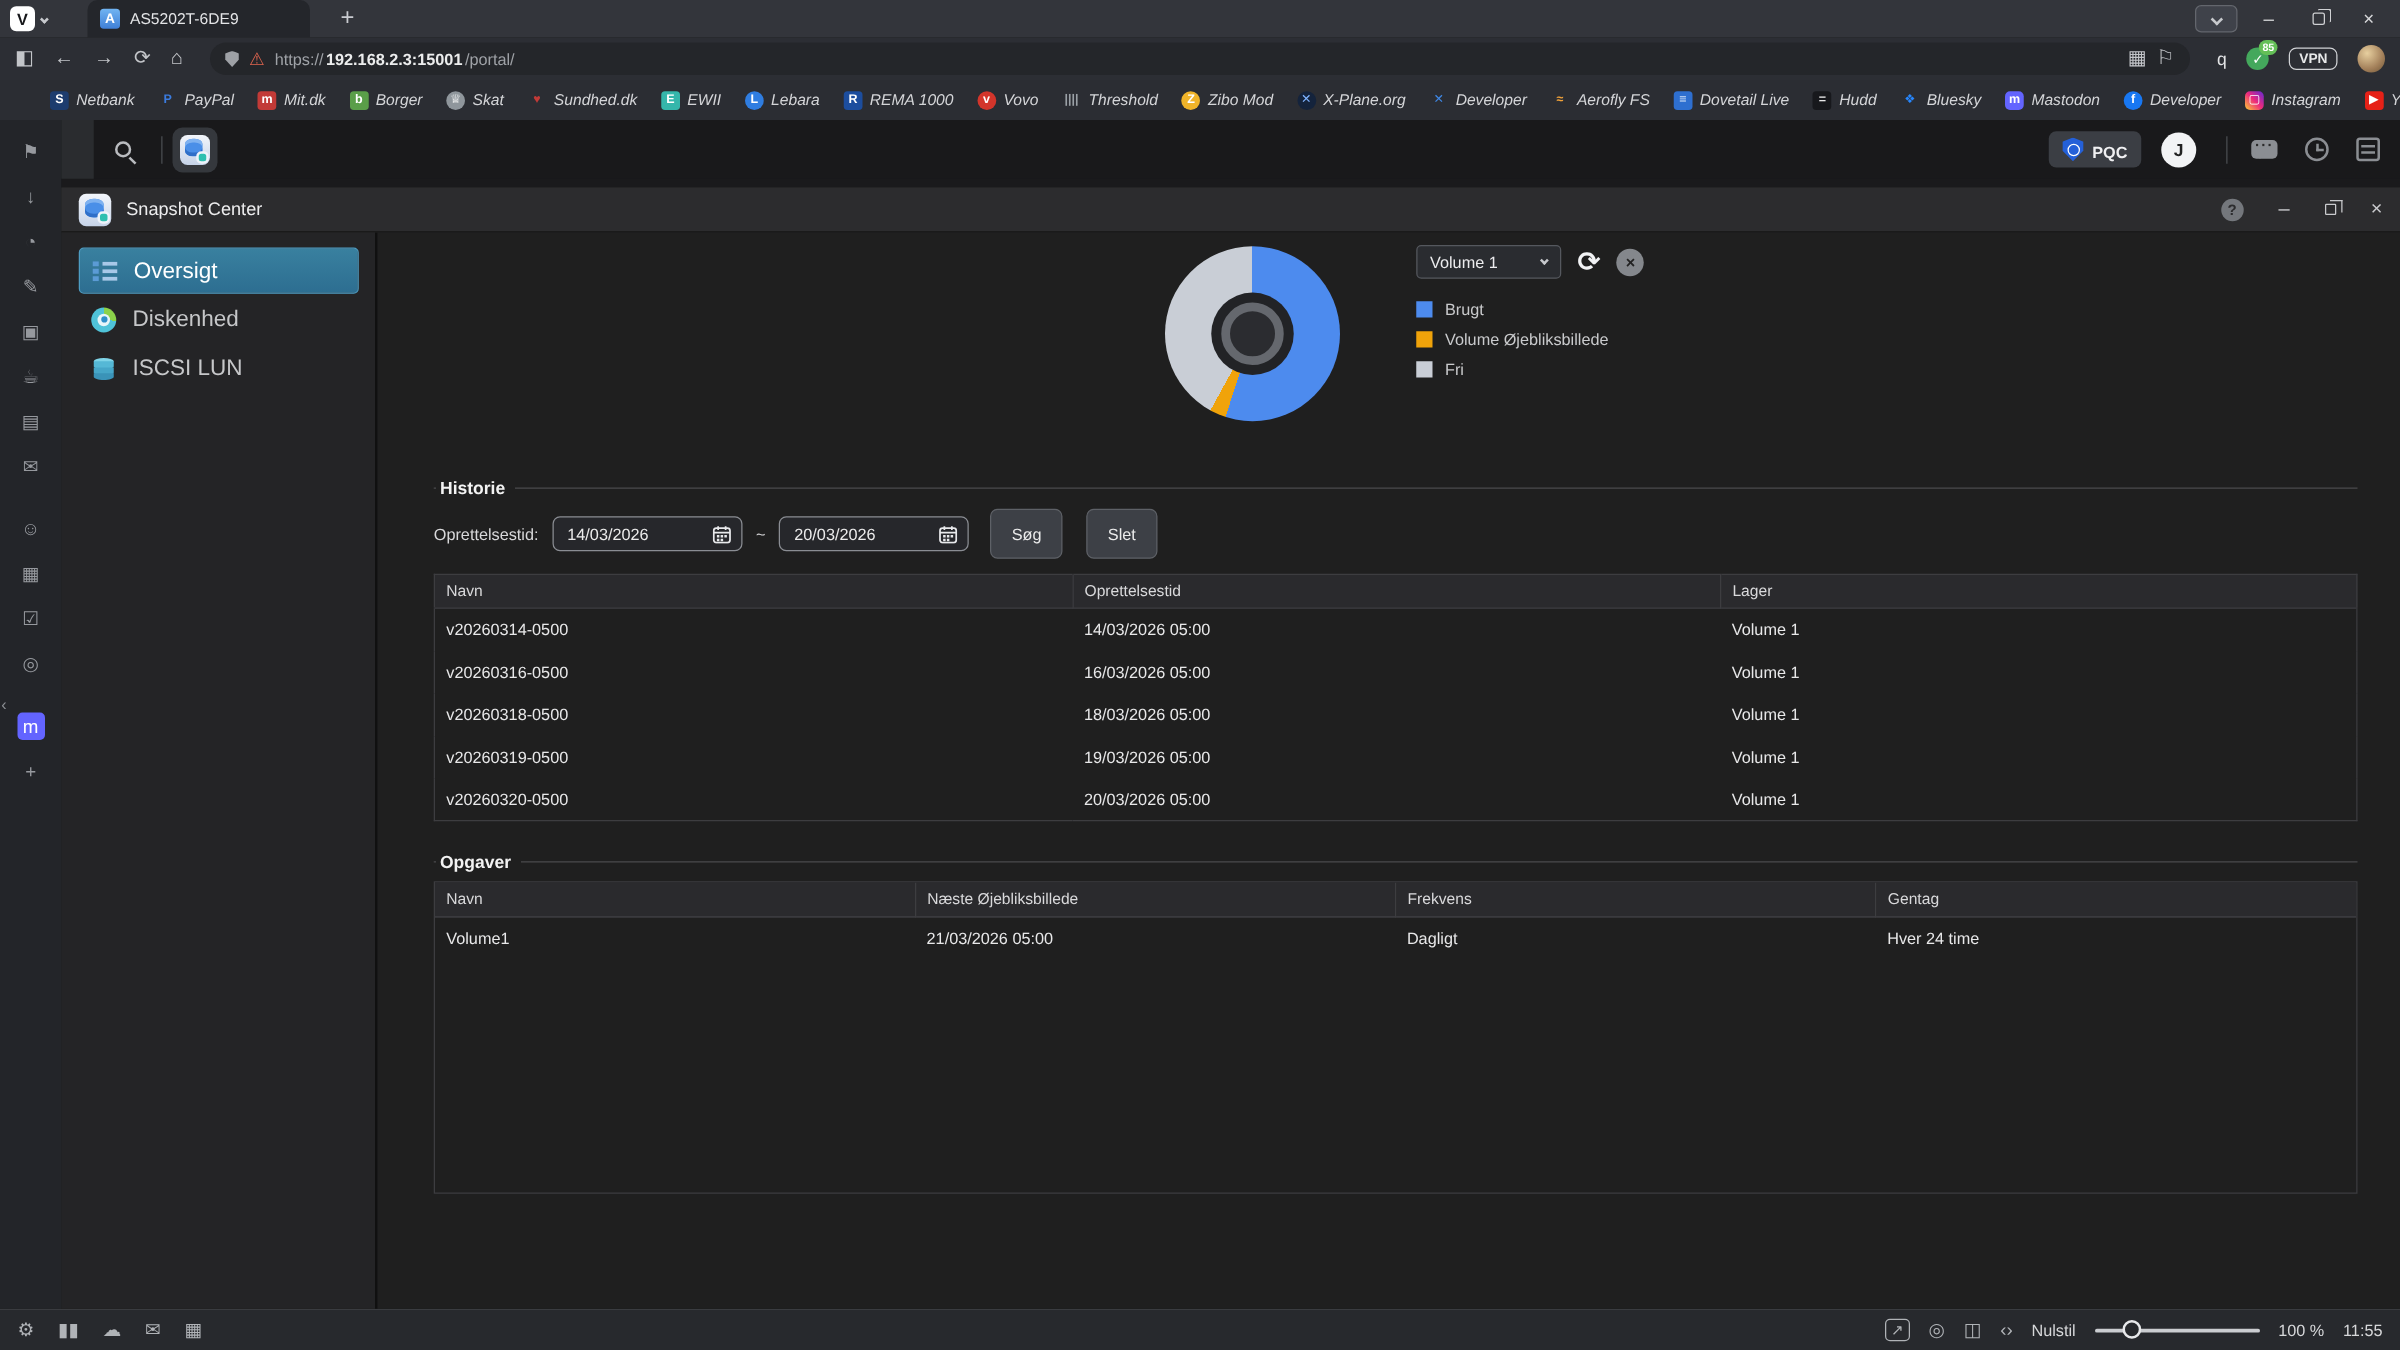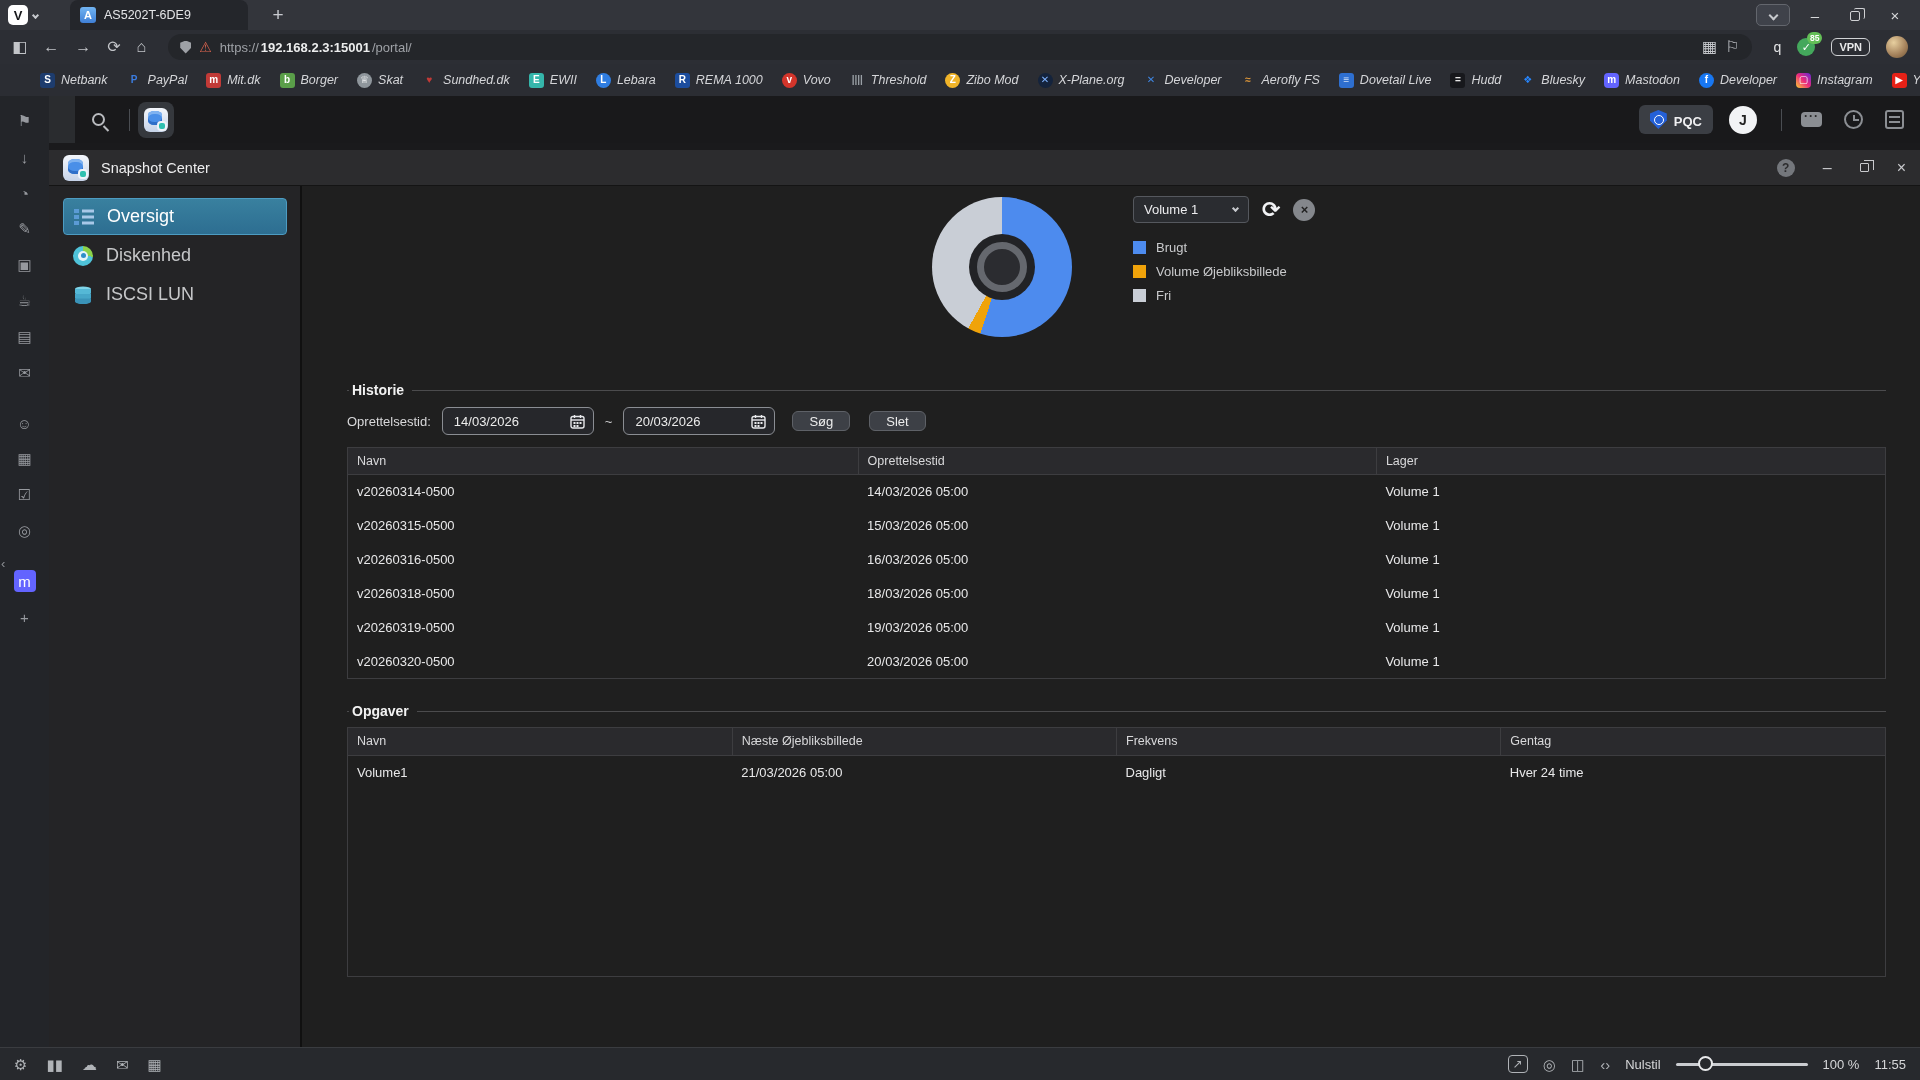--- a/index.html
+++ b/index.html
@@ -139,21 +139,21 @@
   .legend-label { color:#c9cacc; font-size:13px; }
 
   fieldset.sec { border:none; border-top:1px solid #4b4b4d; margin-top:10px; }
   fieldset.sec legend { color:#f2f2f2; font-size:14px; font-weight:bold; padding:0 8px 0 3px; margin-left:2px; }
   .filter-row { display:flex; align-items:center; gap:11px; margin:9px 0 12px 0; }
   .filter-label { color:#d8d8da; font-size:13px; }
   .dateinput { width:152px; height:28px; background:#26272b; border:1px solid #8a8d93; border-radius:6px;
     display:flex; align-items:center; justify-content:space-between; padding:0 8px 0 11px; }
   .dateinput .val { color:#ececec; font-size:13px; }
   .tilde { color:#cfcfd1; font-size:13px; }
-  .btn { height:20px; padding:0 16px; background:#3d4046; border:1px solid #5e6167; border-radius:6px;
+  .btn { height:40px; padding:0 16px; background:#3d4046; border:1px solid #5e6167; border-radius:6px;
     color:#ececec; font-size:13px; display:flex; align-items:center; }
   .btn + .btn { margin-left:2px; }
 
   table.grid { width:100%; border-collapse:collapse; border:1px solid #3d3d40; table-layout:fixed; }
   table.grid th { background:#2a2a2d; height:27px; font-weight:normal; font-size:12.5px; color:#d9d9db;
     text-align:left; padding-left:9px; border-right:1px solid #3d3d40; border-bottom:1px solid #3d3d40; }
   table.grid th:last-child { border-right:none; }
   table.grid td { height:34px; font-size:13px; color:#e8e8e9; padding-left:9px; }
   .tasks-box { border:1px solid #3d3d40; height:250px; overflow:hidden; }
   .tasks-box table { border:none; }
@@ -525,25 +525,20 @@
                 </tr>
               </thead>
               <tbody>
 
                   <tr>
                     <td>v20260314-0500</td>
                     <td>14/03/2026 05:00</td>
                     <td>Volume 1</td>
                   </tr>
 
-                  <tr>
-                    <td>v20260315-0500</td>
-                    <td>15/03/2026 05:00</td>
-                    <td>Volume 1</td>
-                  </tr>
 
                   <tr>
                     <td>v20260316-0500</td>
                     <td>16/03/2026 05:00</td>
                     <td>Volume 1</td>
                   </tr>
 
 
                   <tr>
                     <td>v20260318-0500</td>

